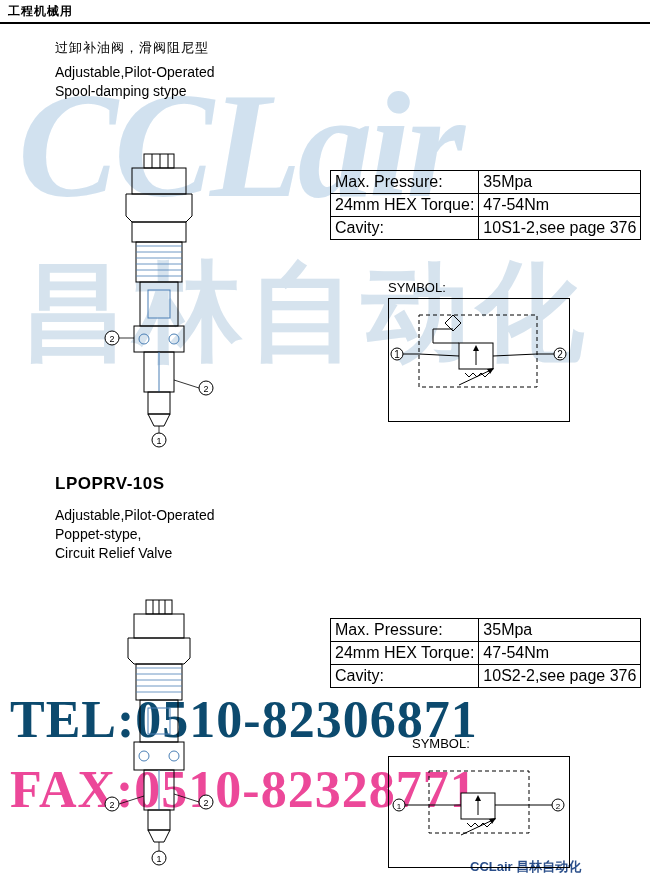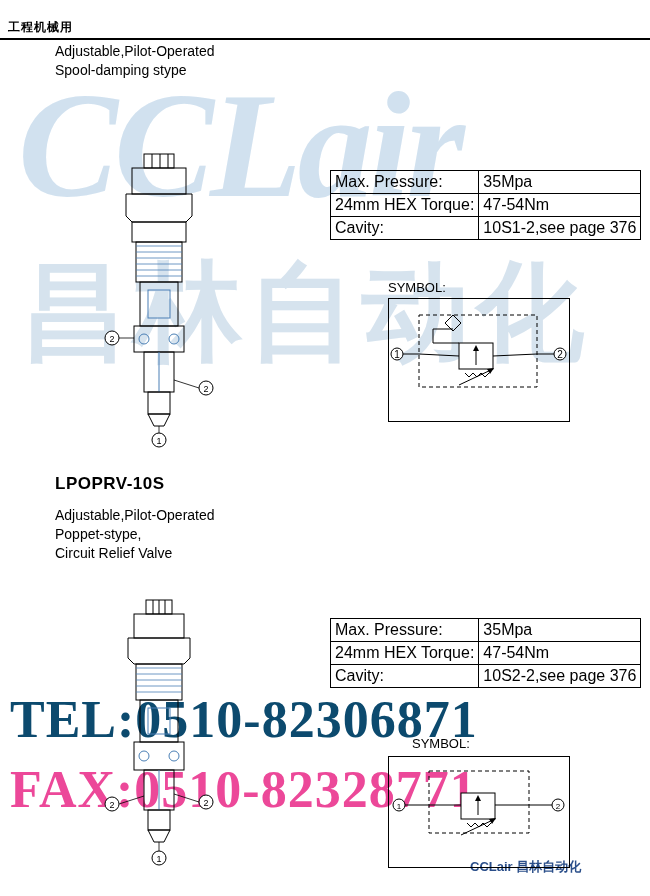--- a/index.html
+++ b/index.html
@@ -8,21 +8,21 @@
     background:#ffffff;
     font-family:"Liberation Sans",sans-serif;
     color:#000;
     position:relative;
     overflow:hidden;
   }
   .page{position:relative;width:650px;height:896px;}
 
   
   .header-bar{
-    position:absolute;left:0;top:16px;width:650px;height:22px;
+    position:absolute;left:0;top:0;width:650px;height:22px;
     border-bottom:2px solid #000;
   }
   .header-title{
     position:absolute;left:8px;top:3px;
     font-size:12px;font-weight:bold;letter-spacing:1px;
   }
 
   
   .wm{position:absolute;pointer-events:none;}
   .wm-cc{
@@ -96,20 +96,21 @@
   <div class="wm wm-cn">昌林自动化</div>
   <div class="wm wm-tel">TEL:0510-82306871</div>
   <div class="wm wm-fax">FAX:0510-82328771</div>
   <div class="wm wm-foot">CCLair 昌林自动化</div>
 
   <div class="header-bar">
     <div class="header-title">工程机械用</div>
   </div>
 
   <div class="sec" style="left:55px;top:36px;width:290px;">
+    <div class="cn-sub">过卸补油阀，滑阀阻尼型</div>
     <div class="desc">
       <div>Adjustable,Pilot-Operated</div>
       <div>Spool-damping stype</div>
     </div>
   </div>
 
   <table class="spec" style="left:330px;top:170px;">
     <tbody>
         <tr>
       <td class="k">Max. Pressure:</td>

